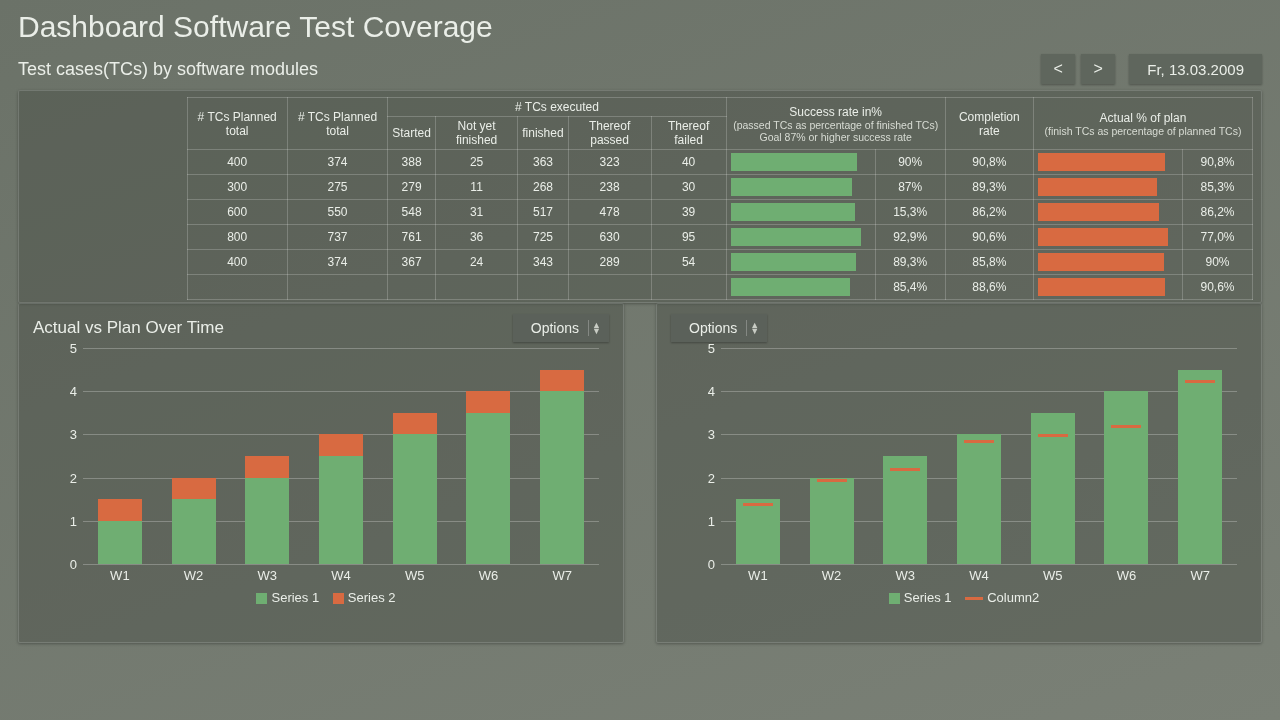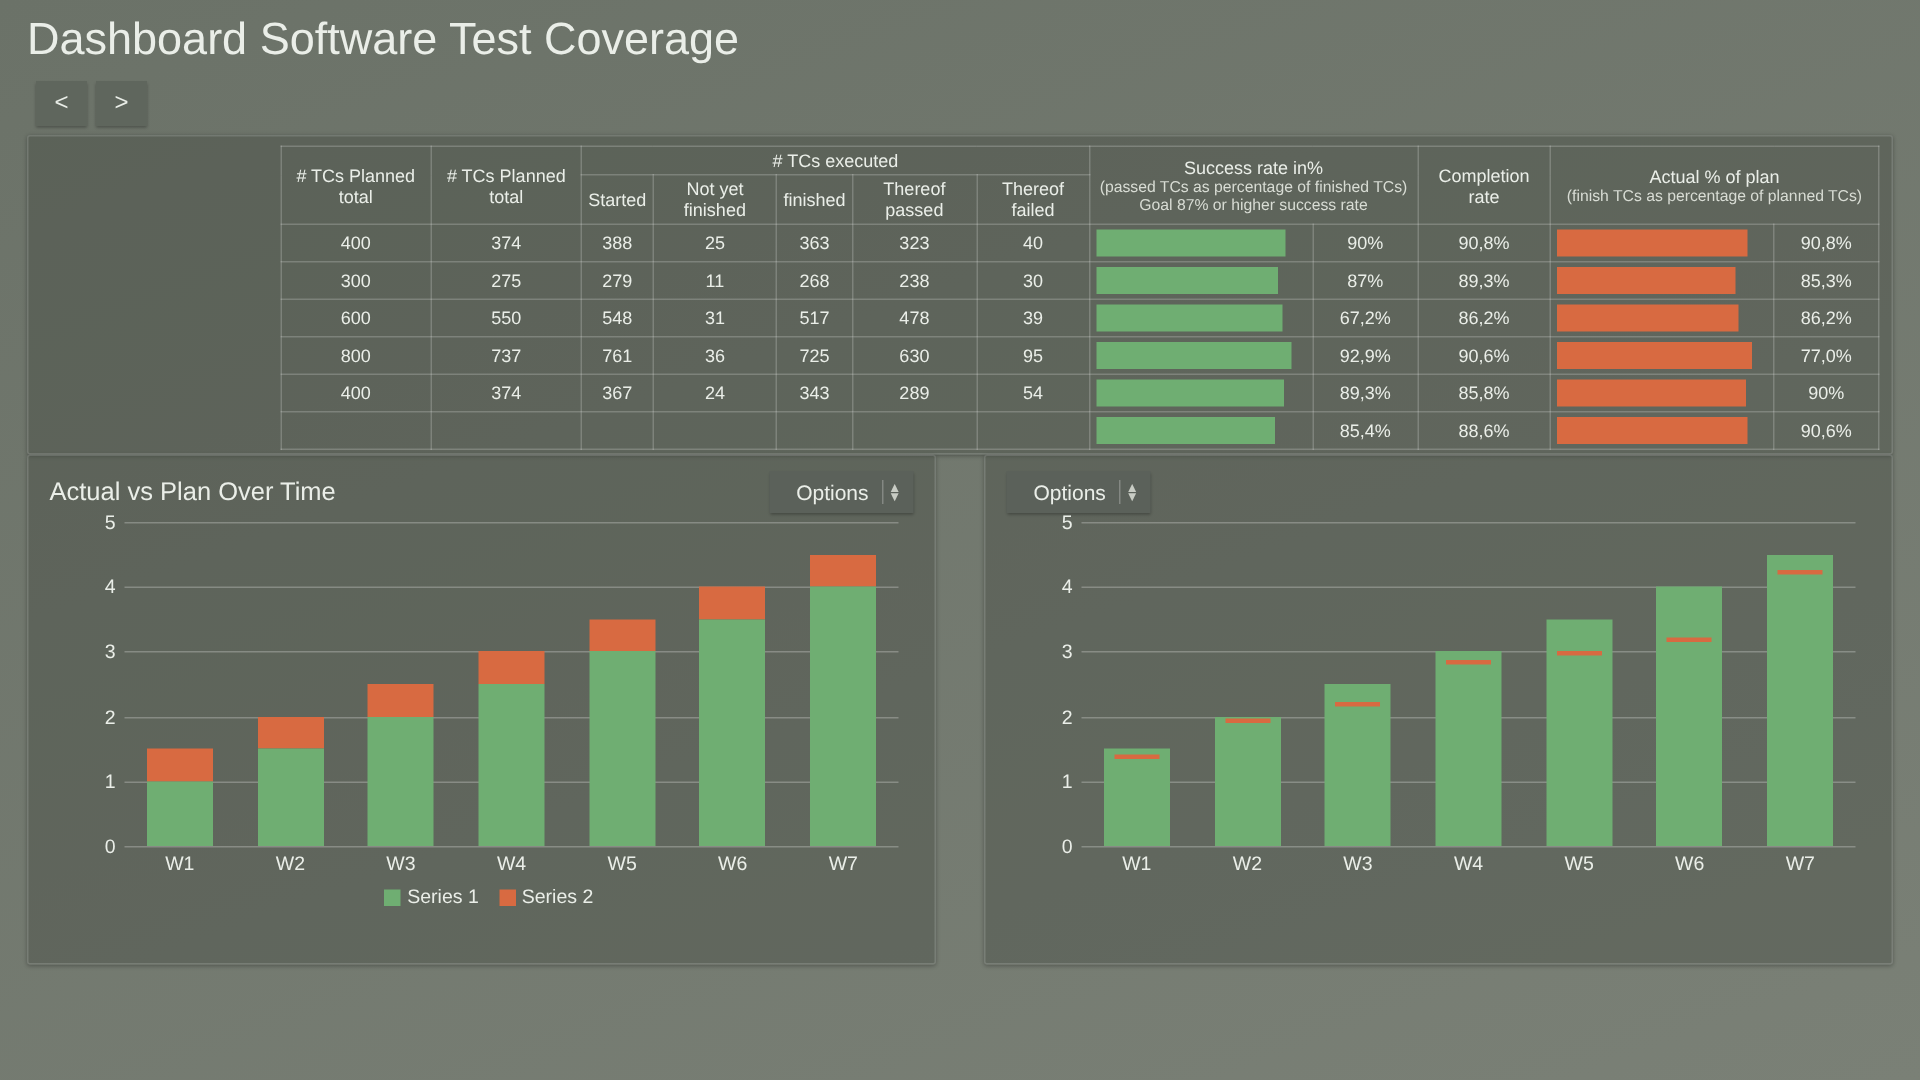--- a/index.html
+++ b/index.html
@@ -75,22 +75,24 @@
   .lg-swatch.g { background: #6fae72; }
   .lg-swatch.o { background: #d86a41; }
   .lg-line { display: inline-block; width: 18px; height: 3px; background: #d86a41; margin: 0 4px 0 10px; vertical-align: middle; }
 </style>
 </head>
 <body>
 
 <div class="title">Dashboard Software Test Coverage</div>
 
 <div class="subbar">
+  <div class="subtitle">Test cases(TCs) by software modules</div>
   <div class="navbtn">&lt;</div>
   <div class="navbtn">&gt;</div>
+  <div class="datebox">Fr, 13.03.2009</div>
 </div>
 
 <div class="panel table-panel">
   <table>
     <thead>
       <tr>
         <th rowspan="2" style="width:160px;border:none;"></th>
         <th rowspan="2"># TCs Planned total</th>
         <th rowspan="2"># TCs Planned total</th>
         <th colspan="5" class="grouphead"># TCs executed</th>
@@ -167,21 +169,21 @@
           <td>548</td>
           <td>31</td>
           <td>517</td>
           <td>478</td>
           <td>39</td>
           <td class="barcell">
             <div class="hbar-wrap">
               <div class="hbar" style="width:88.9%"></div>
             </div>
           </td>
-          <td style="width: 70px;">67,2%</td>
+          <td style="width: 70px;">15,3%</td>
           <td>86,2%</td>
           <td class="barcell">
             <div class="hbar-wrap">
               <div class="hbar orange" style="width:86.2%"></div>
             </div>
           </td>
           <td style="width: 70px;">86,2%</td>
         </tr>
         <tr>
           <td style="border: none;"></td>
@@ -413,14 +415,18 @@
         <div class="xlabels">
           <div class="xl">W1</div>
           <div class="xl">W2</div>
           <div class="xl">W3</div>
           <div class="xl">W4</div>
           <div class="xl">W5</div>
           <div class="xl">W6</div>
           <div class="xl">W7</div>
         </div>
       </div>
+    <div class="legend">
+      <span class="lg-swatch g"></span><span>Series 1</span>
+      <span class="lg-line"></span><span>Column2</span>
+    </div>
   </div>
 </div>
 
 </body></html>

